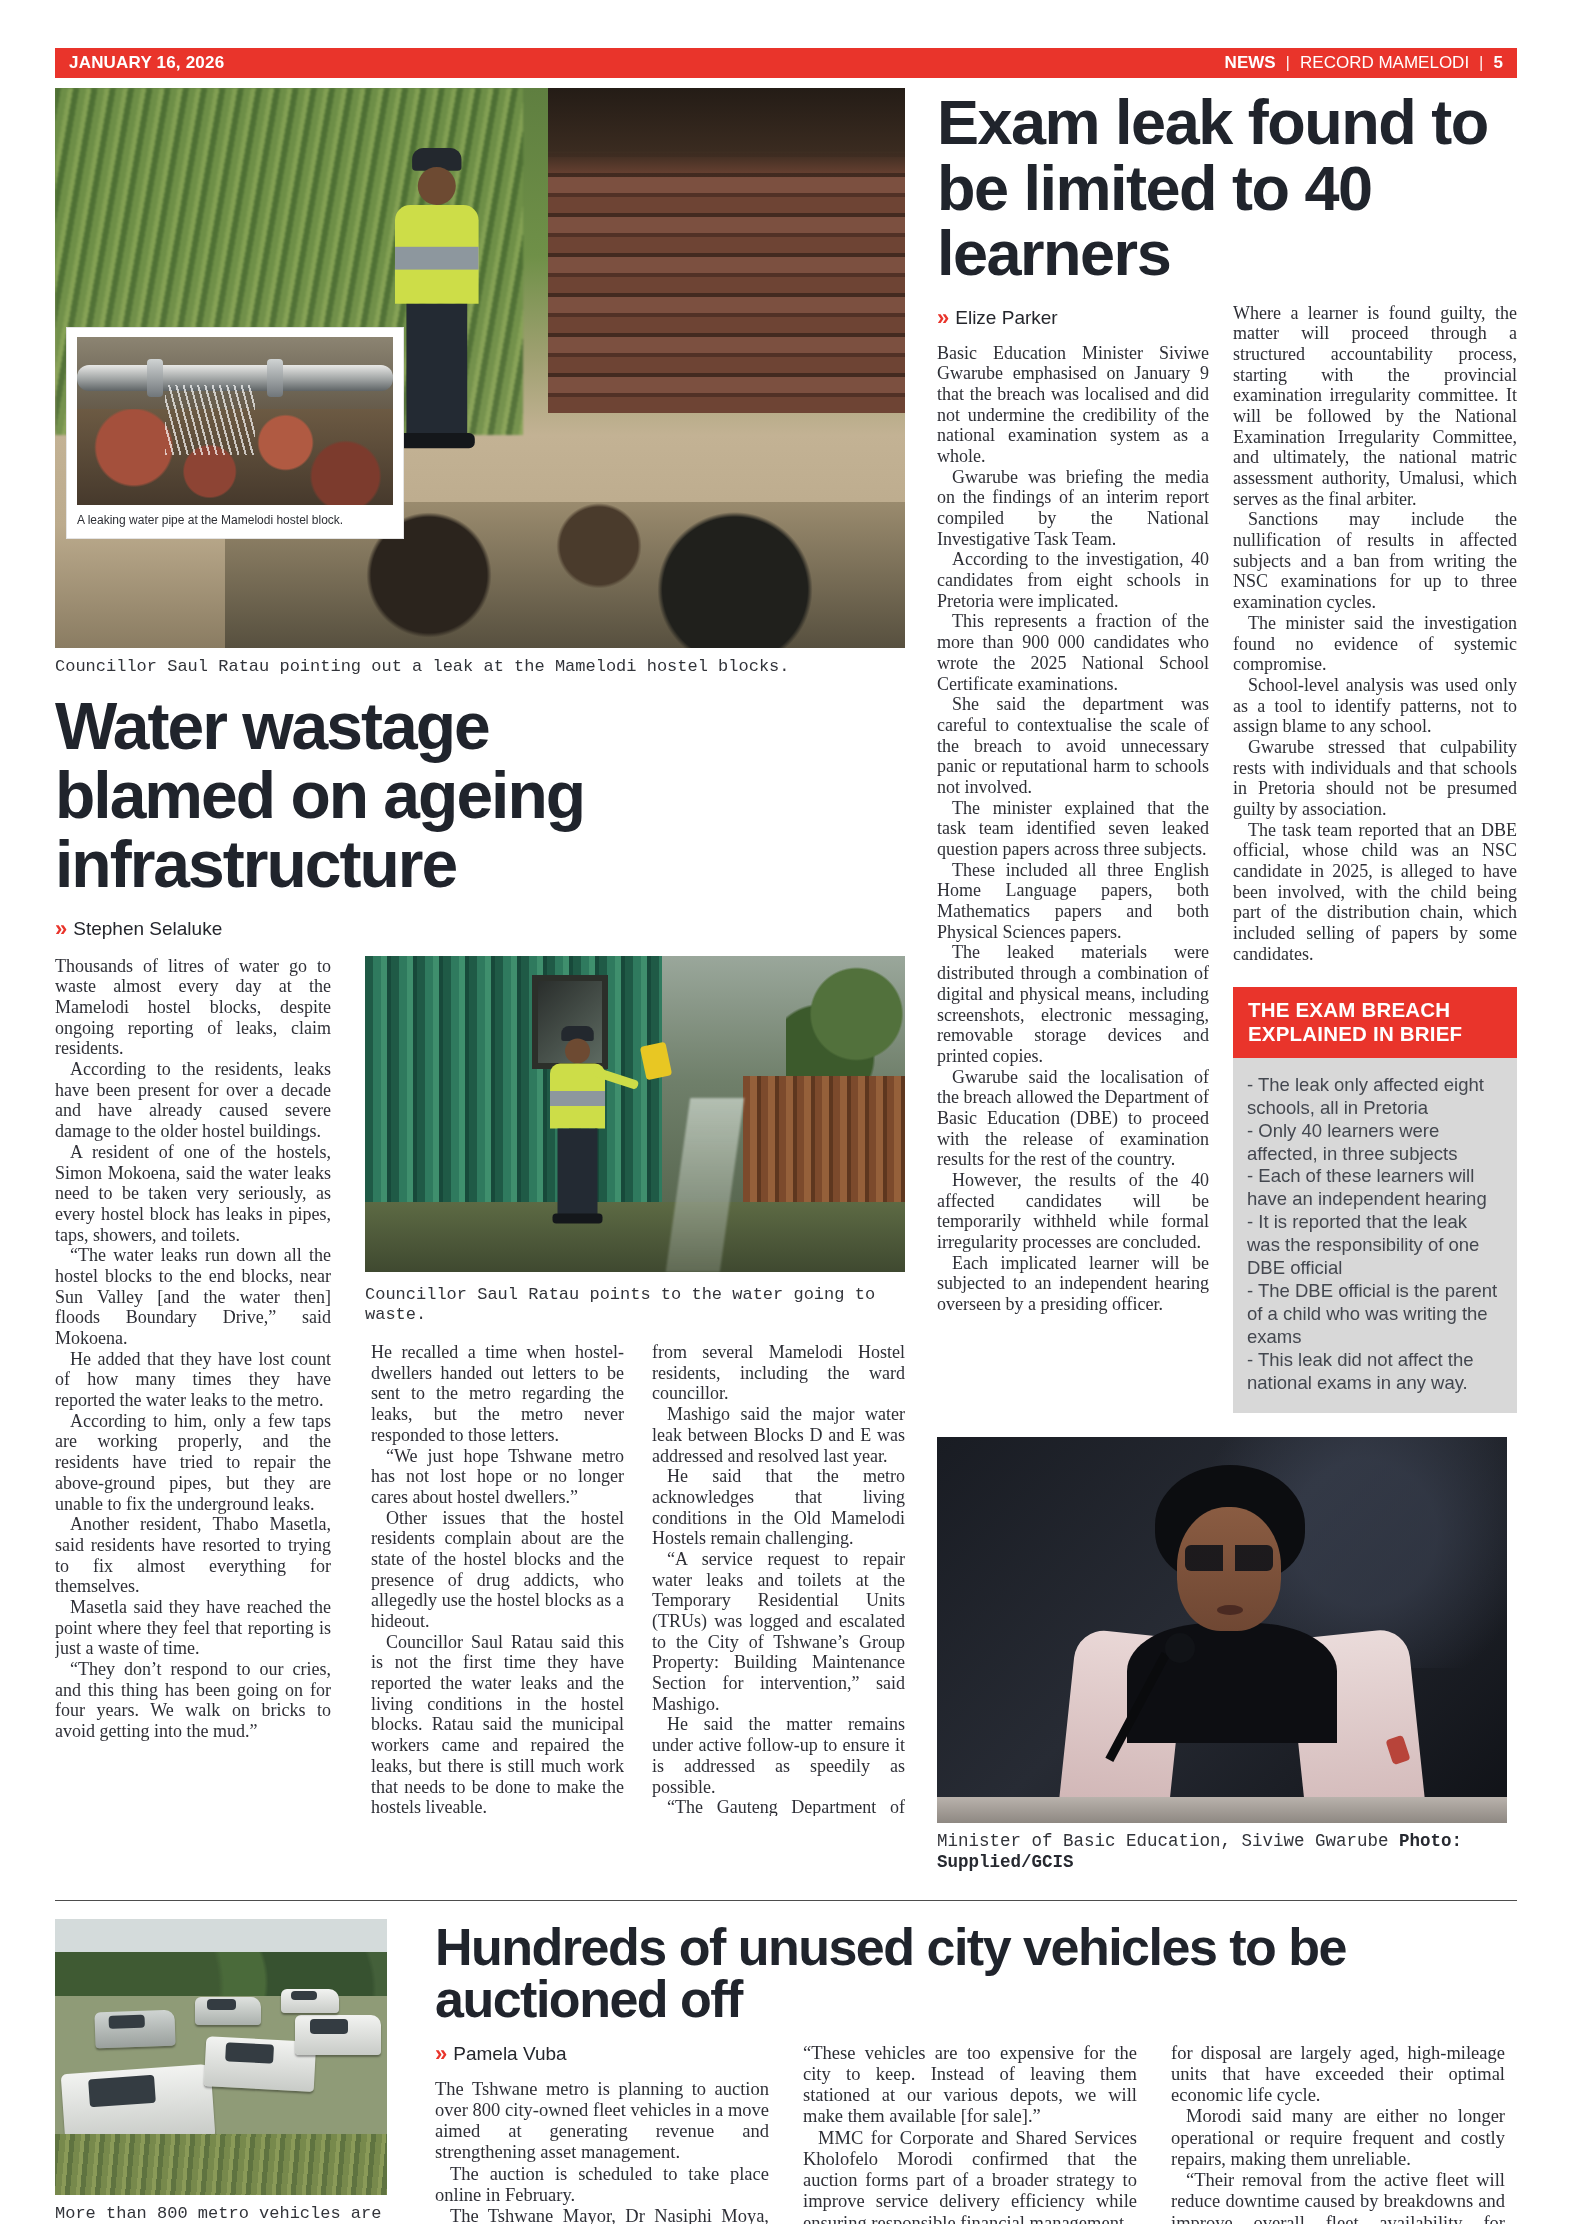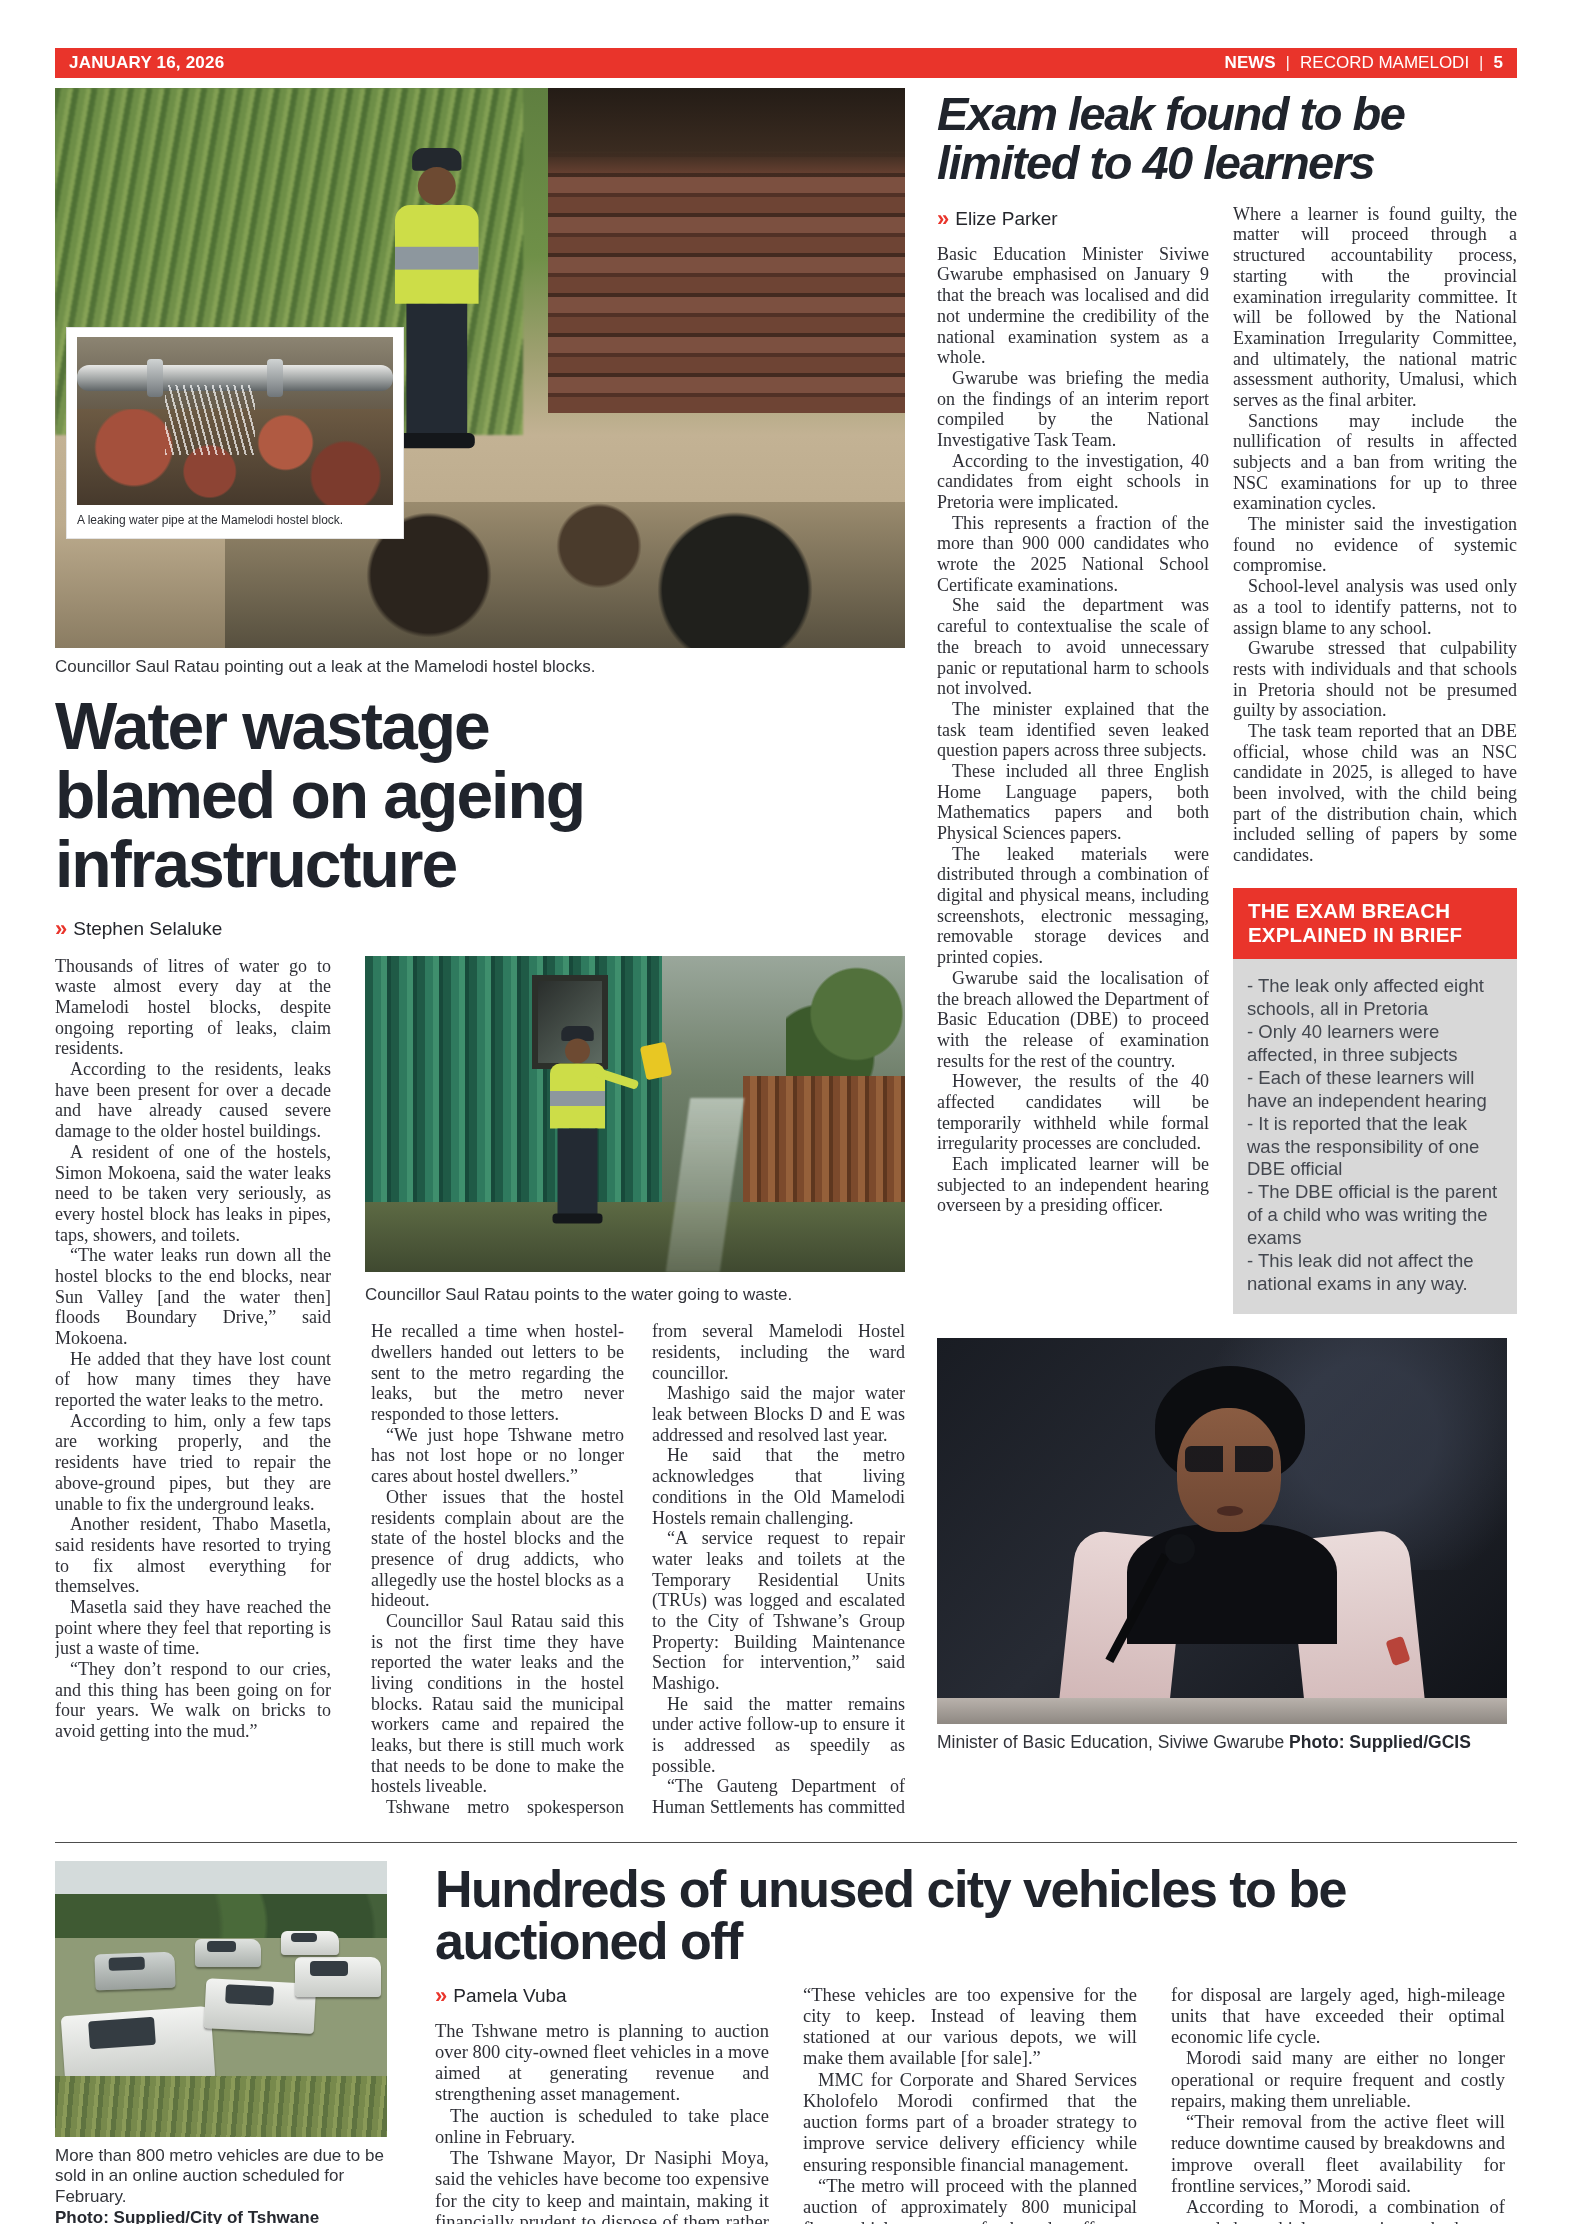--- a/index.html
+++ b/index.html
@@ -10,21 +10,21 @@
   
   .topbar { display:flex; justify-content:space-between; align-items:center; background:#e9342b; color:#ffffff; height:30px; padding:0 14px; }
   .topbar .date { font-weight:bold; font-size:17px; letter-spacing:0.2px; }
   .topbar .right { display:flex; align-items:center; gap:10px; font-size:17px; }
   .topbar .bold { font-weight:bold; }
   .topbar .sep { font-weight:300; opacity:.9; }
 
   
   .serifcol p { font-family:"Liberation Serif", serif; font-size:18px; line-height:1.15; color:#2e2f36; text-align:justify; }
   .serifcol p + p { text-indent:15px; }
-  .caption { font-size:17px; color:#32343a; line-height:1.22; }
+  .caption { font-size:17px; color:#32343a; line-height:1.22;font-family:Liberation Mono, monospace; }
   .caption b { color:#262930; }
   .byline { display:flex; align-items:center; gap:8px; font-size:19px; color:#24262c; }
   .byline .chev { color:#e9342b; font-weight:bold; font-size:22px; line-height:1; letter-spacing:-2px; }
   .headline { font-weight:bold; color:#20242c; letter-spacing:-2px; }
 
   
   .main { display:flex; gap:32px; margin-top:10px; }
   .left-region { width:850px; }
   .right-region { width:580px; }
 
@@ -90,21 +90,21 @@
   .photo2 .man { left:185px; top:70px; transform:scale(1.25); transform-origin:top left; }
   .photo2 .arm { position:absolute; left:228px; top:118px; width:46px; height:9px; background:#cddd48; transform:rotate(18deg); border-radius:4px; }
   .photo2 .bag { position:absolute; left:278px; top:88px; width:26px; height:34px; background:#e8c723; border-radius:4px; transform:rotate(-12deg); }
   .photo2-caption { margin:13px 0 16px 0; }
 
   .water-cols { display:flex; gap:28px;margin-left:6px; }
   .wcol2 { width:256px; }
   .wcol3 { width:256px; }
 
   
-  .exam-headline { font-size:47px; line-height:1.04; letter-spacing:-1.5px; margin:2px 0 16px 0;font-style:italic; }
+  .exam-headline { font-size:63px; line-height:1.04; letter-spacing:-1.5px; margin:2px 0 16px 0; }
   .exam-cols { display:flex; gap:24px; align-items:flex-start; }
   .ecol1 { width:272px; }
   .ecol2 { width:284px; }
   .exam-byline { margin:4px 0 14px 0; }
   .breach { margin-top:22px; }
   .breach .bhead { background:#e9342b; color:#ffffff; font-weight:bold; font-size:20.5px; line-height:1.2; padding:11px 15px; letter-spacing:0.2px; }
   .breach .bbody { background:#d8d8d8; padding:16px 14px 18px 14px; }
   .breach .bbody p { font-size:18.5px; line-height:1.24; color:#43474f; }
   .minister { margin-top:24px; }
   .photo3 { position:relative; width:570px; height:386px; overflow:hidden; background:linear-gradient(135deg,#191c23 0%,#272b34 45%,#101217 100%); }

